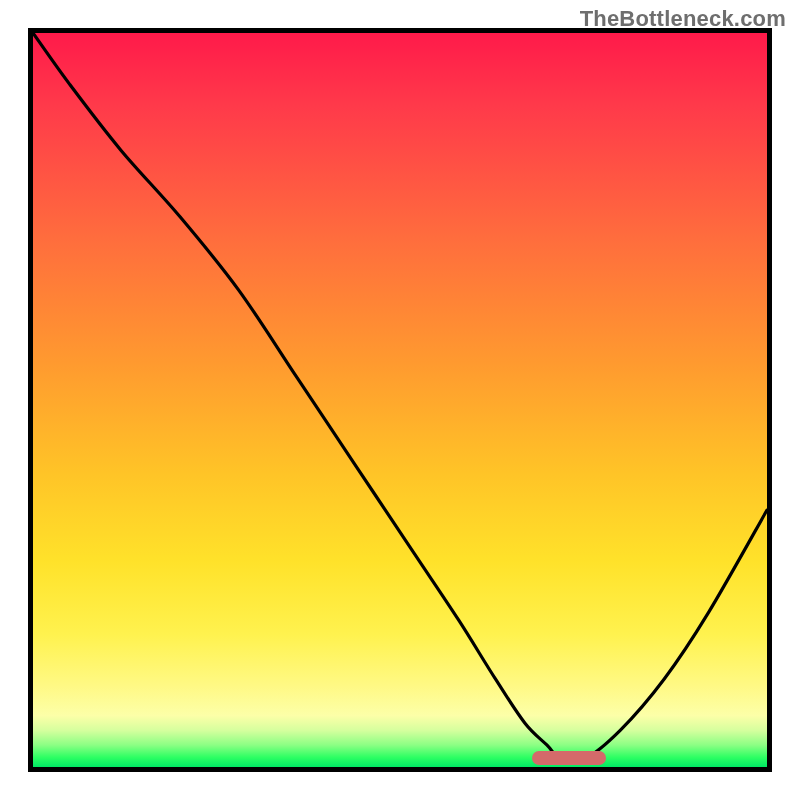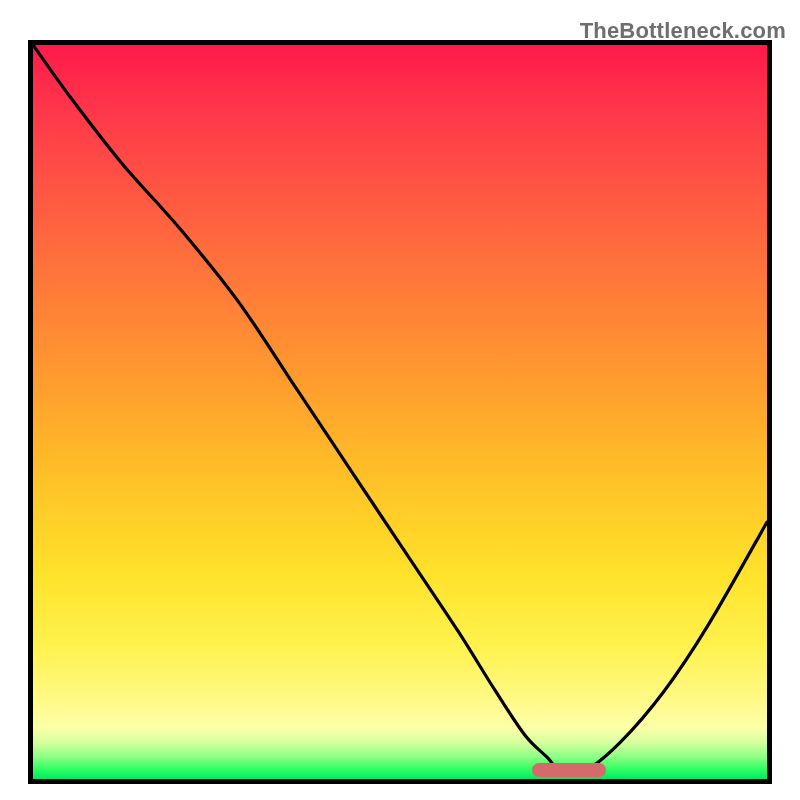--- a/index.html
+++ b/index.html
@@ -8,21 +8,20 @@
     width: 800px;
     height: 800px;
     background: #ffffff;
     font-family: Arial, Helvetica, sans-serif;
     overflow: hidden;
   }
   .wrap {
     position: relative;
     width: 800px;
     height: 646px;
-    margin-top: 12px;
   }
   .watermark {
     position: absolute;
     top: 6px;
     right: 14px;
     font-size: 22px;
     font-weight: 600;
     color: #6e6e6e;
     letter-spacing: 0.2px;
     z-index: 10;

